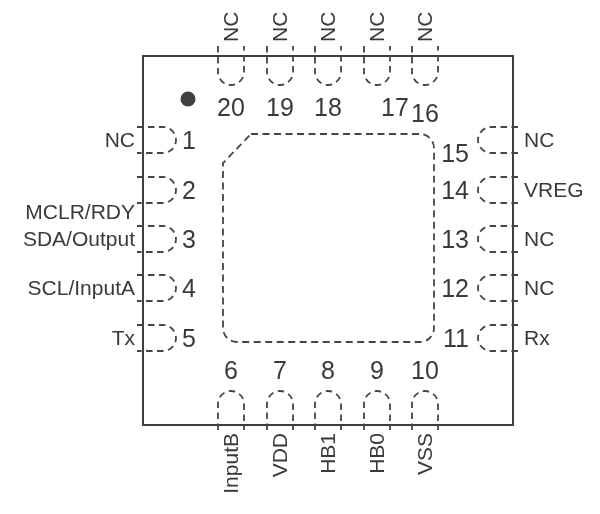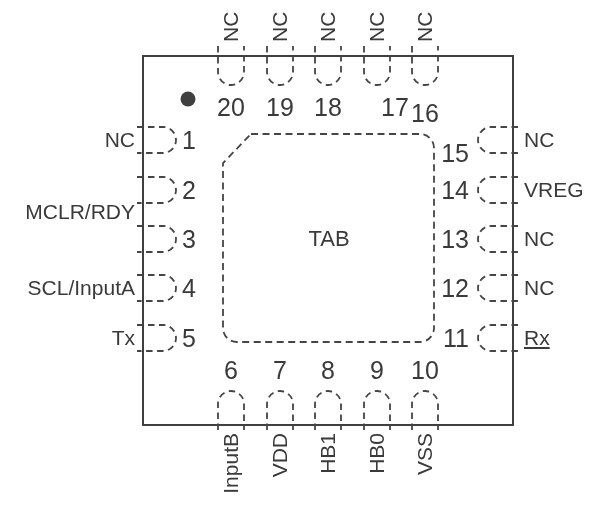--- a/index.html
+++ b/index.html
@@ -67,44 +67,44 @@
     <path class="pinpad" d="M364 46 V72 A13 13 0 0 0 390 72 V46"></path>
     <path class="pinpad" d="M412 46 V72 A13 13 0 0 0 438 72 V46"></path>
 
     <path class="pinpad" d="M218 430 V404 A13 13 0 0 1 244 404 V430"></path>
     <path class="pinpad" d="M267 430 V404 A13 13 0 0 1 293 404 V430"></path>
     <path class="pinpad" d="M315 430 V404 A13 13 0 0 1 341 404 V430"></path>
     <path class="pinpad" d="M364 430 V404 A13 13 0 0 1 390 404 V430"></path>
     <path class="pinpad" d="M412 430 V404 A13 13 0 0 1 438 404 V430"></path>
   </svg>
 
-  <div class="txt tab-lab" style="left:279px; top:226px; width:100px;">TAB</div>
 
   <div class="txt num" style="left:182px; top:127px; width:34px;">1</div>
   <div class="txt num" style="left:182px; top:177px; width:34px;">2</div>
   <div class="txt num" style="left:182px; top:226px; width:34px;">3</div>
   <div class="txt num" style="left:182px; top:275px; width:34px;">4</div>
   <div class="txt num" style="left:182px; top:325px; width:34px;">5</div>
 
   <div class="txt lab rgt" style="left:0; top:127px; width:135px;">NC</div>
   <div class="txt lab rgt" style="left:0; top:177px; width:135px;margin-top:22px;">MCLR/RDY</div>
+  <div class="txt lab rgt" style="left:0; top:226px; width:135px;">SDA/Output</div>
   <div class="txt lab rgt" style="left:0; top:275px; width:135px;">SCL/InputA</div>
   <div class="txt lab rgt" style="left:0; top:325px; width:135px;">Tx</div>
 
   <div class="txt num rgt" style="left:422px; top:116px; width:47px;margin-top:24px;">15</div>
   <div class="txt num rgt" style="left:422px; top:177px; width:47px;">14</div>
   <div class="txt num rgt" style="left:422px; top:226px; width:47px;">13</div>
   <div class="txt num rgt" style="left:422px; top:275px; width:47px;">12</div>
   <div class="txt num rgt" style="left:422px; top:325px; width:47px;">11</div>
 
   <div class="txt lab" style="left:524px; top:127px; width:76px;">NC</div>
   <div class="txt lab" style="left:524px; top:177px; width:76px;">VREG</div>
   <div class="txt lab" style="left:524px; top:226px; width:76px;">NC</div>
   <div class="txt lab" style="left:524px; top:275px; width:76px;">NC</div>
-  <div class="txt lab" style="left:524px; top:325px; width:76px;text-decoration:underline;">Rx</div>
+  <div class="txt lab" style="left:524px; top:325px; width:76px;">Rx</div>
 
   <div class="txt num ctr" style="left:209px; top:94px; width:44px;">20</div>
   <div class="txt num ctr" style="left:258px; top:94px; width:44px;">19</div>
   <div class="txt num ctr" style="left:306px; top:94px; width:44px;">18</div>
   <div class="txt num ctr" style="left:355px; top:94px; width:44px;margin-left:18px;">17</div>
   <div class="txt num ctr" style="left:403px; top:100px; width:44px;">16</div>
 
   <div class="vlab anchor-start" style="left:220px; top:42px;">NC</div>
   <div class="vlab anchor-start" style="left:269px; top:42px;">NC</div>
   <div class="vlab anchor-start" style="left:317px; top:42px;">NC</div>

